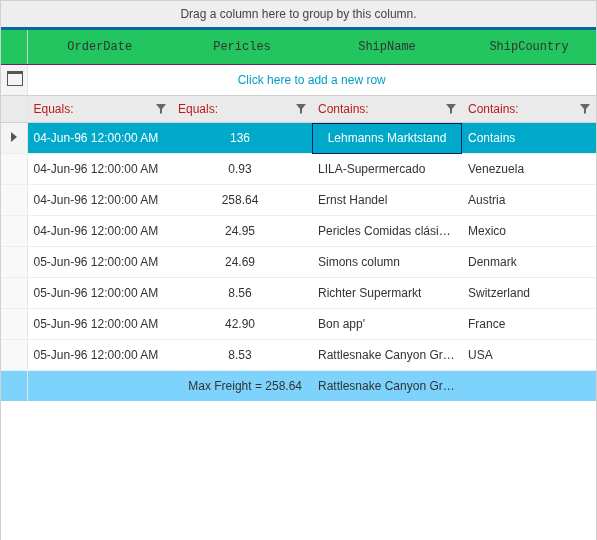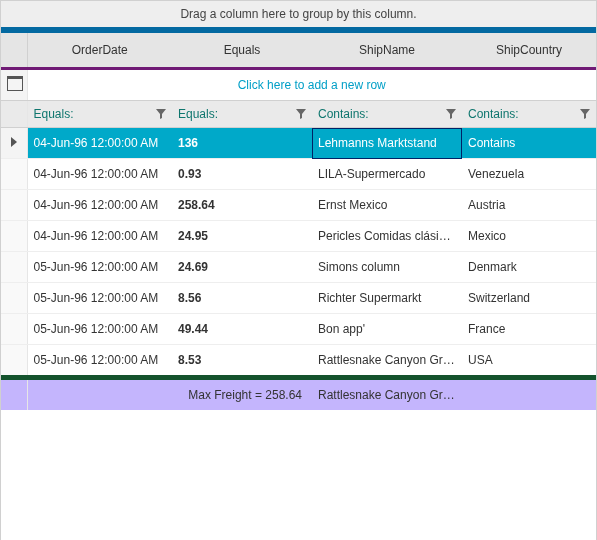--- a/index.html
+++ b/index.html
@@ -1,44 +1,44 @@
 <!DOCTYPE html>
 <html><head>
 <meta charset="utf-8">
 <style>
   * { box-sizing: border-box; margin: 0; padding: 0; }
   body { font-family: "Segoe UI", Arial, sans-serif; font-size: 12px; color: #333; background: #fff; }
   .grid { width: 597px; border: 1px solid #d0d0d0; }
-  .group-bar { background: #eee; text-align: center; padding: 6px 0; border-bottom: 6px solid #0369a1; color: #444; }
+  .group-bar { background: #eee; text-align: center; padding: 6px 0; border-bottom: 3px solid #0369a1; color: #444; }
   table { border-collapse: collapse; table-layout: fixed; width: 100%; }
   col.indicator { width: 26px; }
   col.c1 { width: 145px; }
   col.c2 { width: 140px; }
   col.c3 { width: 150px; }
   col.c4 { width: 134px; }
-  th { font-weight: 400; color: #333; padding: 10px 6px; border-bottom: 3px solid #701a75; background: #e5e5e5; text-align: center; }
+  th { font-weight: 400; color: #333; padding: 10px 6px; border-bottom: 1px solid #701a75; background: #22c55e; text-align: center; font-family: Liberation Mono, monospace; }
   th:first-child { border-right: 1px solid #d0d0d0; }
   .indicator-cell { border-right: 1px solid #e6e6e6; text-align: center; padding: 0; }
   .addrow td.addlink { color: #009fc7; text-align: center; padding: 8px 0; border-bottom: 1px solid #d0d0d0; }
   .addrow td.indicator-cell { background: #f4f4f4; border-bottom:1px solid #d0d0d0;}
   .cal-icon { display: inline-block; width: 14px; position: relative; }
   .cal-icon::before { content:""; display:block; width:14px; height:11px; border:1px solid #555; border-top:3px solid #555; }
-  .filter-row td { background: #eaeaea; border-bottom:1px solid #d0d0d0; padding: 6px 6px; position: relative; color: #0f766e; }
+  .filter-row td { background: #eaeaea; border-bottom:1px solid #d0d0d0; padding: 6px 6px; position: relative; color: #b91c1c; }
   .filter-row td.indicator-cell { background:#eaeaea; }
   .funnel { position:absolute; right:6px; top:50%; transform:translateY(-50%); }
   .funnel svg { display:block; }
   tbody.data tr td { padding: 8px 6px; border-bottom:1px solid #eee; white-space: nowrap; overflow:hidden; text-overflow:ellipsis; }
-  tbody.data tr td.num { text-align:left; padding-right:10px;font-weight:bold; }
+  tbody.data tr td.num { text-align:center; padding-right:10px; }
   tbody.data tr td.txt { text-align:left; }
   tbody.data tr td.indicator-cell { background:#f9f9f9; border-right:1px solid #e6e6e6; }
   tbody.data tr.sel td { background:#00a9c9; color:#fff; }
   tbody.data tr.sel td.indicator-cell { background:#f4f4f4; }
-  tbody.data tr.sel td.focused { outline:1px solid #026; outline-offset:-1px; }
+  tbody.data tr.sel td.focused { outline:1px solid #026; outline-offset:-1px;text-align:center; }
   .arrow { display:inline-block; width:0; height:0; border-top:5px solid transparent; border-bottom:5px solid transparent; border-left:6px solid #555; }
-  .summary td { background:#c4b5fd; padding:8px 6px; border-top:5px solid #14532d; white-space:nowrap; overflow:hidden; text-overflow:ellipsis;}
+  .summary td { background:#7dd3fc; padding:8px 6px; border-top:1px solid #14532d; white-space:nowrap; overflow:hidden; text-overflow:ellipsis;}
   .summary td.num { text-align:right; padding-right:10px;}
   .empty { height: 170px; background:#fff;}
 </style>
 </head>
 <body>
 
 <div class="grid">
   <div class="group-bar">Drag a column here to group by this column.</div>
 
   <table>
@@ -46,21 +46,21 @@
       <col class="indicator">
         <col class="c1">
         <col class="c2">
         <col class="c3">
         <col class="c4">
     </colgroup>
     <thead>
       <tr>
         <th class="indicator-cell"></th>
         <th>OrderDate</th>
-        <th>Equals</th>
+        <th>Pericles</th>
         <th>ShipName</th>
         <th>ShipCountry</th>
       </tr>
     </thead>
     <tbody>
       <tr class="addrow">
         <td class="indicator-cell">
           <span class="cal-icon"></span>
         </td>
         <td class="addlink" colspan="4">Click here to add a new row</td>
@@ -113,21 +113,21 @@
         <td class="indicator-cell"></td>
         <td class="txt">04-Jun-96 12:00:00 AM</td>
         <td class="num">0.93</td>
         <td class="txt">LILA-Supermercado</td>
         <td class="txt">Venezuela</td>
       </tr>
       <tr>
         <td class="indicator-cell"></td>
         <td class="txt">04-Jun-96 12:00:00 AM</td>
         <td class="num">258.64</td>
-        <td class="txt">Ernst Mexico</td>
+        <td class="txt">Ernst Handel</td>
         <td class="txt">Austria</td>
       </tr>
       <tr>
         <td class="indicator-cell"></td>
         <td class="txt">04-Jun-96 12:00:00 AM</td>
         <td class="num">24.95</td>
         <td class="txt">Pericles Comidas clásicas</td>
         <td class="txt">Mexico</td>
       </tr>
       <tr>
@@ -140,21 +140,21 @@
       <tr>
         <td class="indicator-cell"></td>
         <td class="txt">05-Jun-96 12:00:00 AM</td>
         <td class="num">8.56</td>
         <td class="txt">Richter Supermarkt</td>
         <td class="txt">Switzerland</td>
       </tr>
       <tr>
         <td class="indicator-cell"></td>
         <td class="txt">05-Jun-96 12:00:00 AM</td>
-        <td class="num">49.44</td>
+        <td class="num">42.90</td>
         <td class="txt">Bon app'</td>
         <td class="txt">France</td>
       </tr>
       <tr>
         <td class="indicator-cell"></td>
         <td class="txt">05-Jun-96 12:00:00 AM</td>
         <td class="num">8.53</td>
         <td class="txt">Rattlesnake Canyon Groc...</td>
         <td class="txt">USA</td>
       </tr>

